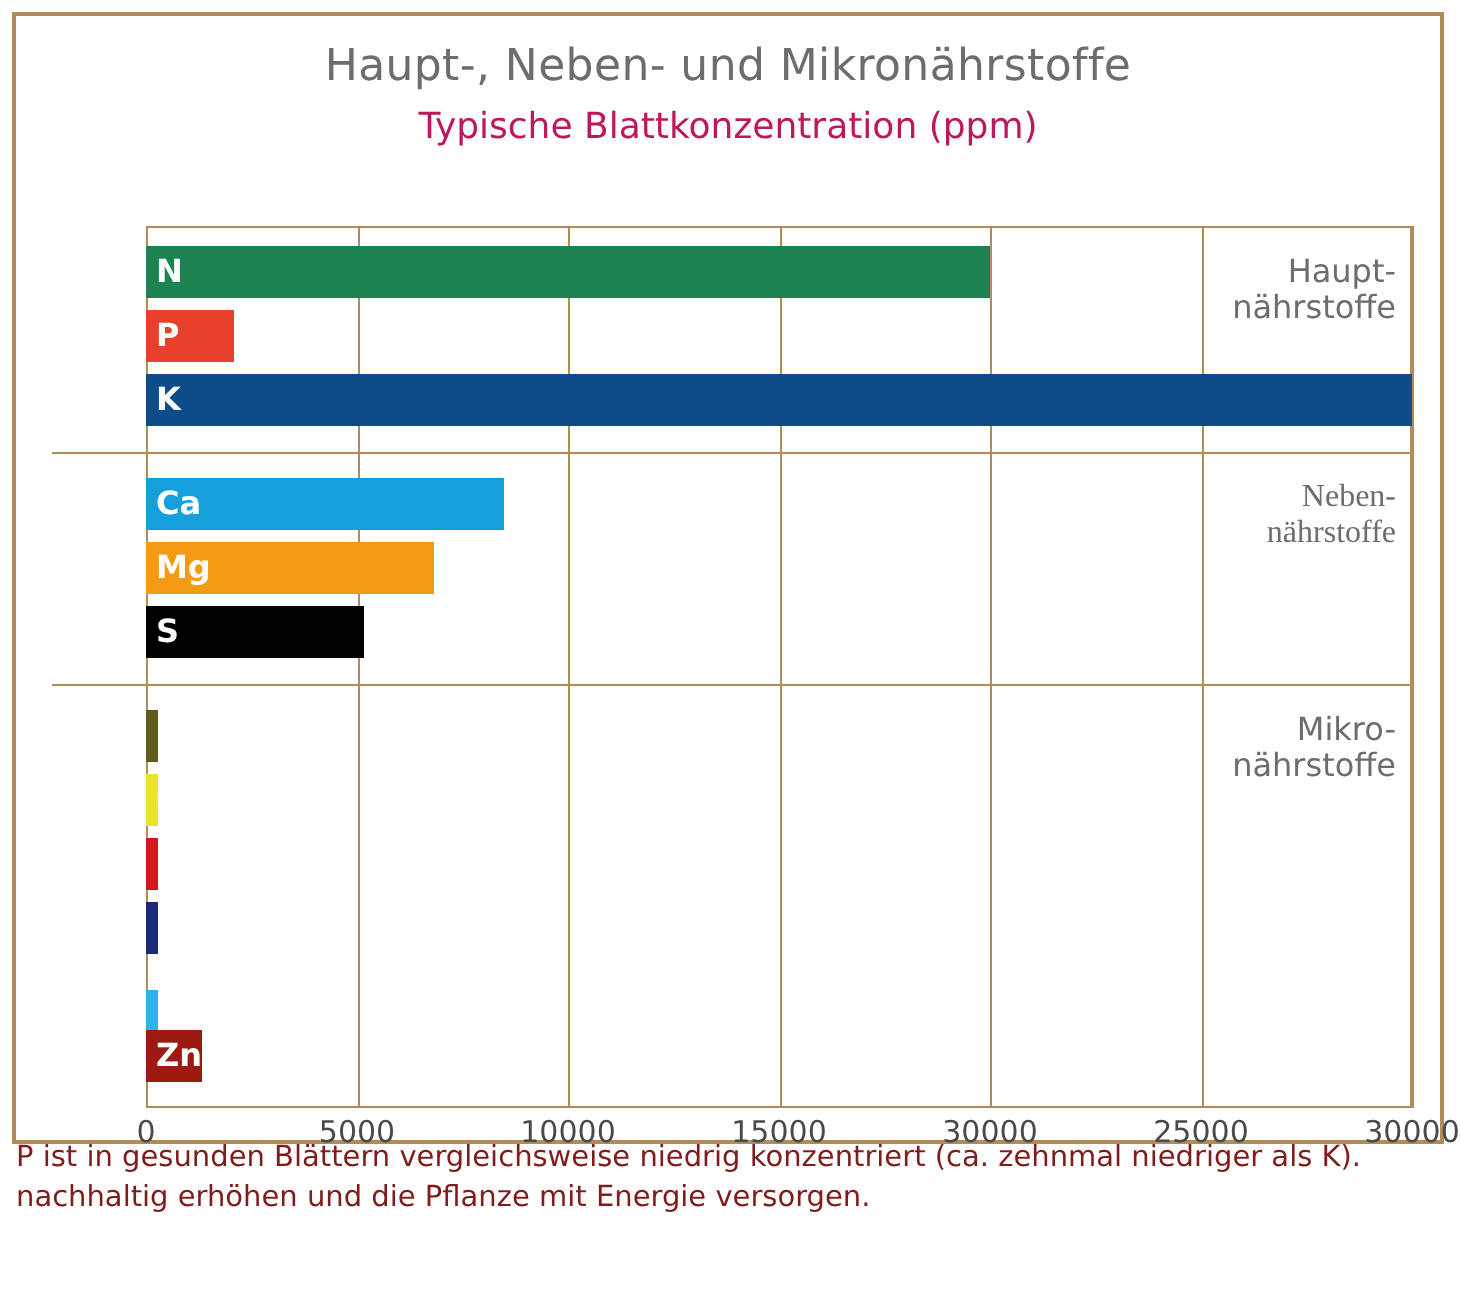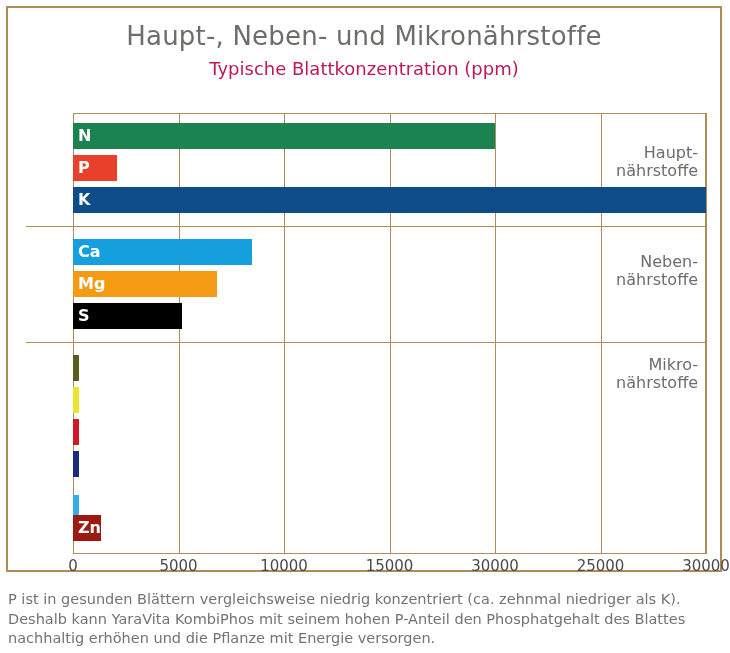--- a/index.html
+++ b/index.html
@@ -21,21 +21,21 @@
     height: 566px;
     border: 2px solid #b08d57;
     box-sizing: border-box;
     background: #ffffff;
   }
   #title-block {
     text-align: center;
     padding-top: 14px;
   }
   #chart-title {
-    font-size: 26px;
+    font-size: 22px;
     color: #6d6e6b;
     font-family: "DejaVu Sans", sans-serif;
     font-weight: 400;
     letter-spacing: 0.2px;
     line-height: 1.1;
   }
   #chart-subtitle {
     font-size: 18px;
     color: #be185d;
     font-family: "DejaVu Sans", sans-serif;
@@ -113,24 +113,24 @@
     text-align: right;
     font-size: 16px;
     color: #6d6e6b;
     font-family: "DejaVu Sans", sans-serif;
     line-height: 1.15;
     white-space: pre-line;
   }
   #footnote {
     position: absolute;
     left: 8px;
-    top: 590px;
+    top: 570px;
     width: 714px;
     font-size: 14.5px;
-    color: #737373;
+    color: #7f1d1d;
     font-family: "DejaVu Sans", sans-serif;
     line-height: 1.35;
   }
 </style>
 </head>
 <body>
 
 <div id="chart-card">
 
   <div id="title-block">
@@ -206,28 +206,27 @@
     <div id="ticks">
         <div class="tick-label" style="left: 47px;">0</div>
         <div class="tick-label" style="left: 152.5px;">5000</div>
         <div class="tick-label" style="left: 258px;">10000</div>
         <div class="tick-label" style="left: 363.5px;">15000</div>
         <div class="tick-label" style="left: 469px;">30000</div>
         <div class="tick-label" style="left: 574.5px;">25000</div>
         <div class="tick-label" style="left: 680px;">30000</div>
       </div>
     <div id="group-labels">
-        <div class="group-label" style="top: 14px; margin-top: 17px;">Haupt-
+        <div class="group-label" style="top: 14px;">Haupt-
 nährstoffe</div>
-        <div class="group-label" style="top: 140px;">Neben-
+        <div class="group-label" style="top: 127px; font-family: Liberation Serif, serif;">Neben-
 nährstoffe</div>
         <div class="group-label" style="top: 243px;">Mikro-
 nährstoffe</div>
       </div>
   </div>
 
 </div>
 
 <div id="footnote">
   <div>P ist in gesunden Blättern vergleichsweise niedrig konzentriert (ca. zehnmal niedriger als K).</div>
-  <div>Deshalb kann YaraVita KombiPhos mit seinem hohen P-Anteil den Phosphatgehalt des Blattes</div>
   <div>nachhaltig erhöhen und die Pflanze mit Energie versorgen.</div>
 </div>
 
 </body></html>

